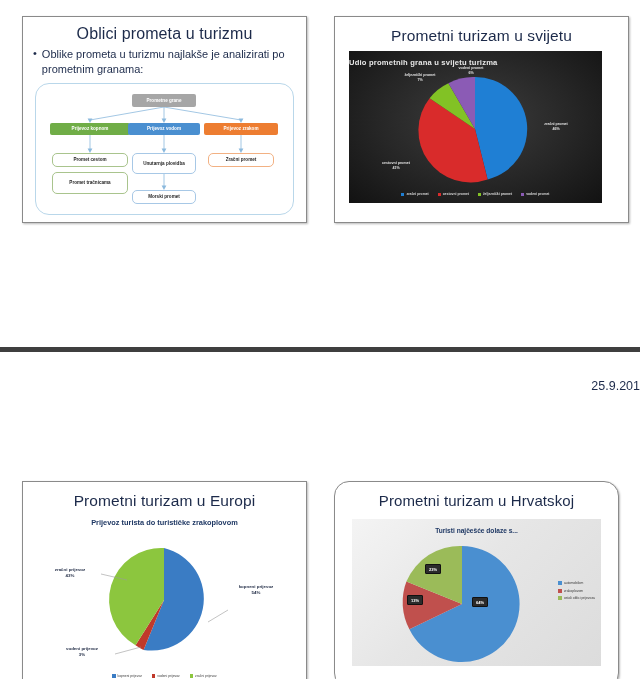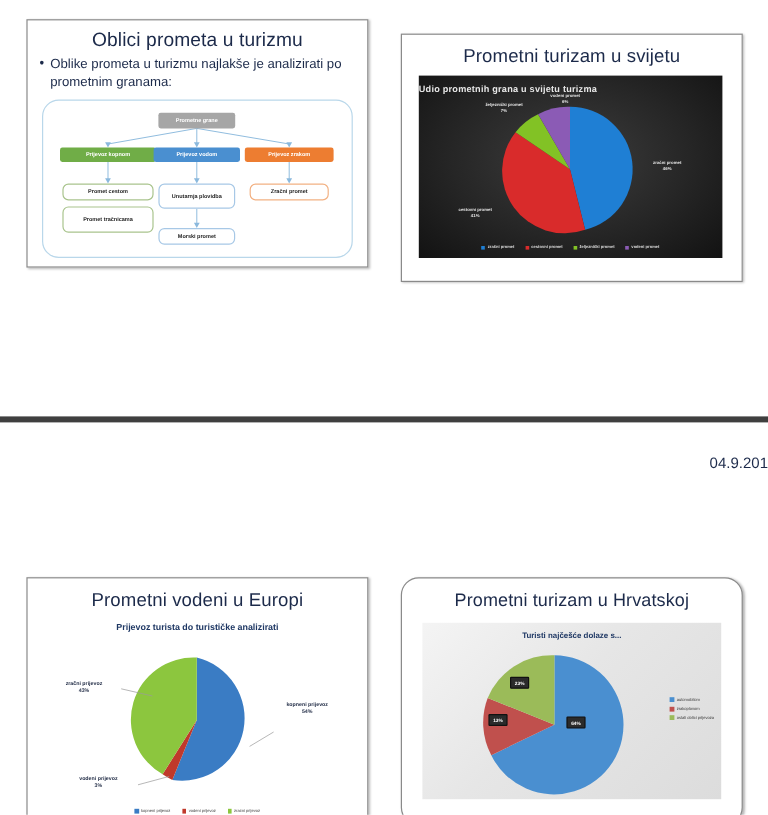--- a/index.html
+++ b/index.html
@@ -11,21 +11,21 @@
   .page{position:absolute;left:0;top:0;width:640px;height:538px;margin-top:10px;}
 
   
   .slide{
     position:absolute;background:#fff;
     border:1px solid #8a8a8a;
     box-shadow:1px 1px 2px rgba(0,0,0,.28);
     overflow:hidden;
   }
   #slide-1{left:22px;top:6px;width:283px;height:205px;}
-  #slide-2{left:334px;top:18px;width:283px;height:205px;}
+  #slide-2{left:334px;top:6px;width:283px;height:205px;padding-left:10px;}
   #slide-3{left:22px;top:471px;width:283px;height:205px;}
   #slide-4{left:334px;top:471px;width:283px;height:205px;border-radius:15px;}
 
   .slide-title{
     position:absolute;left:0;right:0;text-align:center;
     color:#1c2a4a;letter-spacing:.1px;
   }
   #slide-1 .slide-title{top:8px;font-size:16px;}
   #slide-2 .slide-title{top:10px;font-size:15.5px;}
   #slide-3 .slide-title{top:10px;font-size:15.5px;}
@@ -205,22 +205,22 @@
         </span>
         <span class="lg">
           <span class="sw" style="background:#8b5bb5"></span>
           <span>vodeni promet</span>
         </span>
       </div>
     </div>
   </div>
 
   <div class="slide" id="slide-3">
-    <div class="slide-title">Prometni vodeni u Europi</div>
-    <div class="eu-title">Prijevoz turista do turističke analizirati</div>
+    <div class="slide-title">Prometni turizam u Europi</div>
+    <div class="eu-title">Prijevoz turista do turističke zrakoplovom</div>
 
     <div style="position:absolute;left:0;top:0;width:283px;height:205px;">
       <svg viewBox="0 0 283 205" width="283" height="205" style="position:absolute;left:0;top:0;">
 
         <path d="M141,118 L141,66 A52,52 0 0,1 120.6,167.9 Z" fill="#3a7cc4"></path>
         <path d="M141,118 L120.6,167.9 A52,52 0 0,1 112.5,163.2 Z" fill="#c0392b"></path>
         <path d="M141,118 L112.5,163.2 A52,52 0 0,1 141,66 Z" fill="#8cc63e"></path>
         <g stroke="#9a9a9a" stroke-width="0.6" fill="none">
           <path d="M185,140 L205,128"></path>
           <path d="M104,98 L78,92"></path>
@@ -286,15 +286,15 @@
         </span>
         <span class="lg">
           <span class="sw" style="background:#9bbb59"></span>
           <span>ostali oblici prijevoza</span>
         </span>
       </div>
     </div>
   </div>
 
   <div id="divider"></div>
-  <div id="page-date">04.9.201</div>
+  <div id="page-date">25.9.201</div>
 
 </div>
 
 </body></html>

